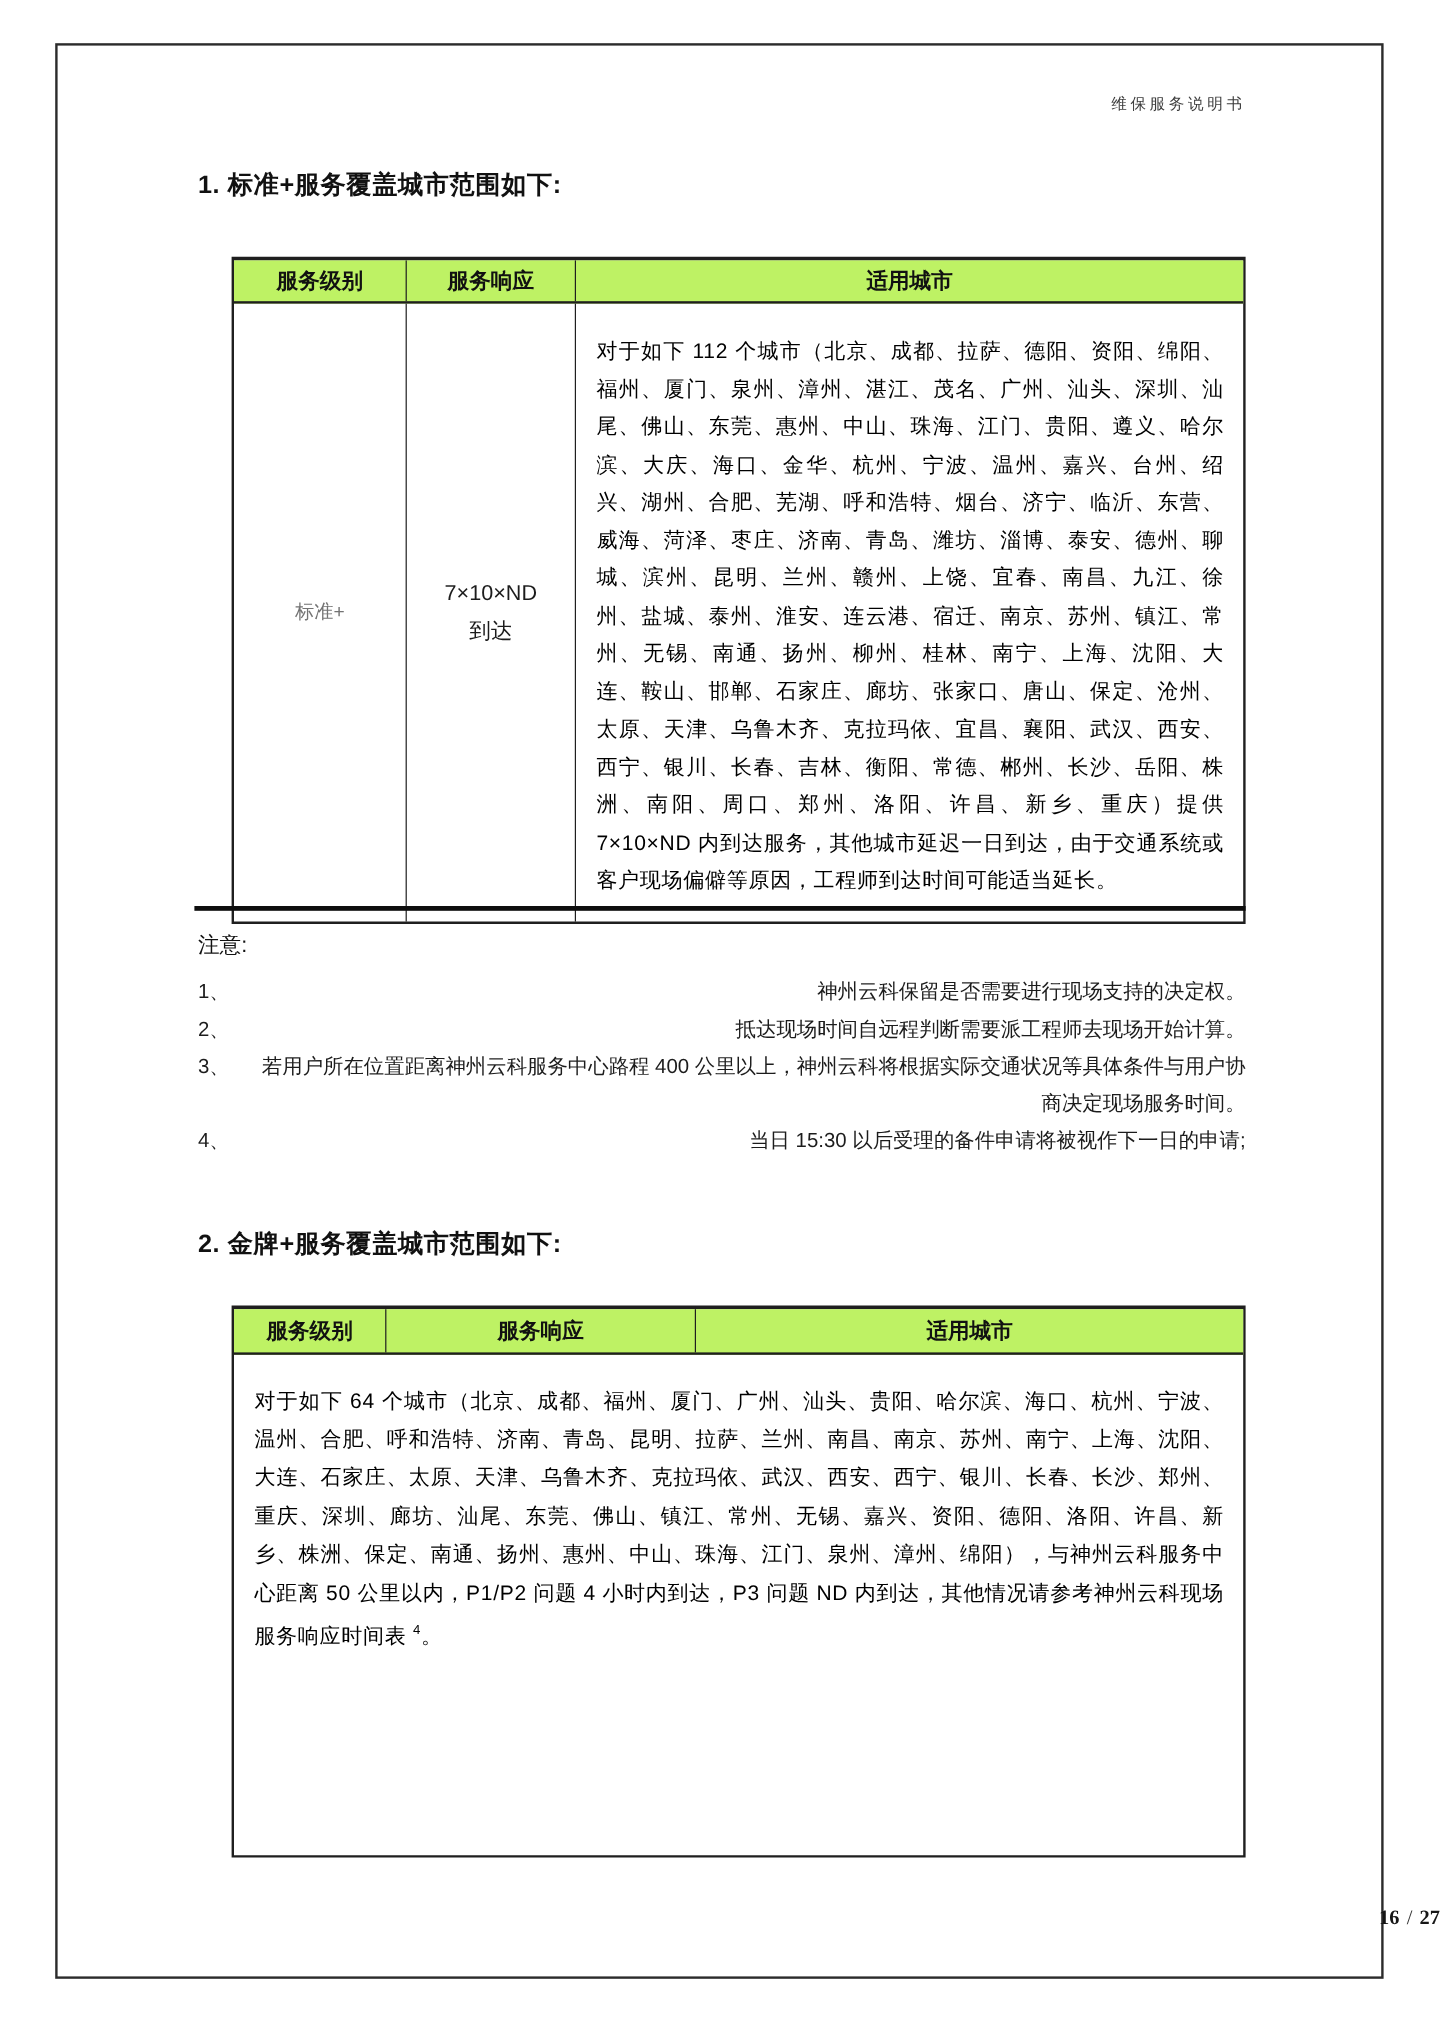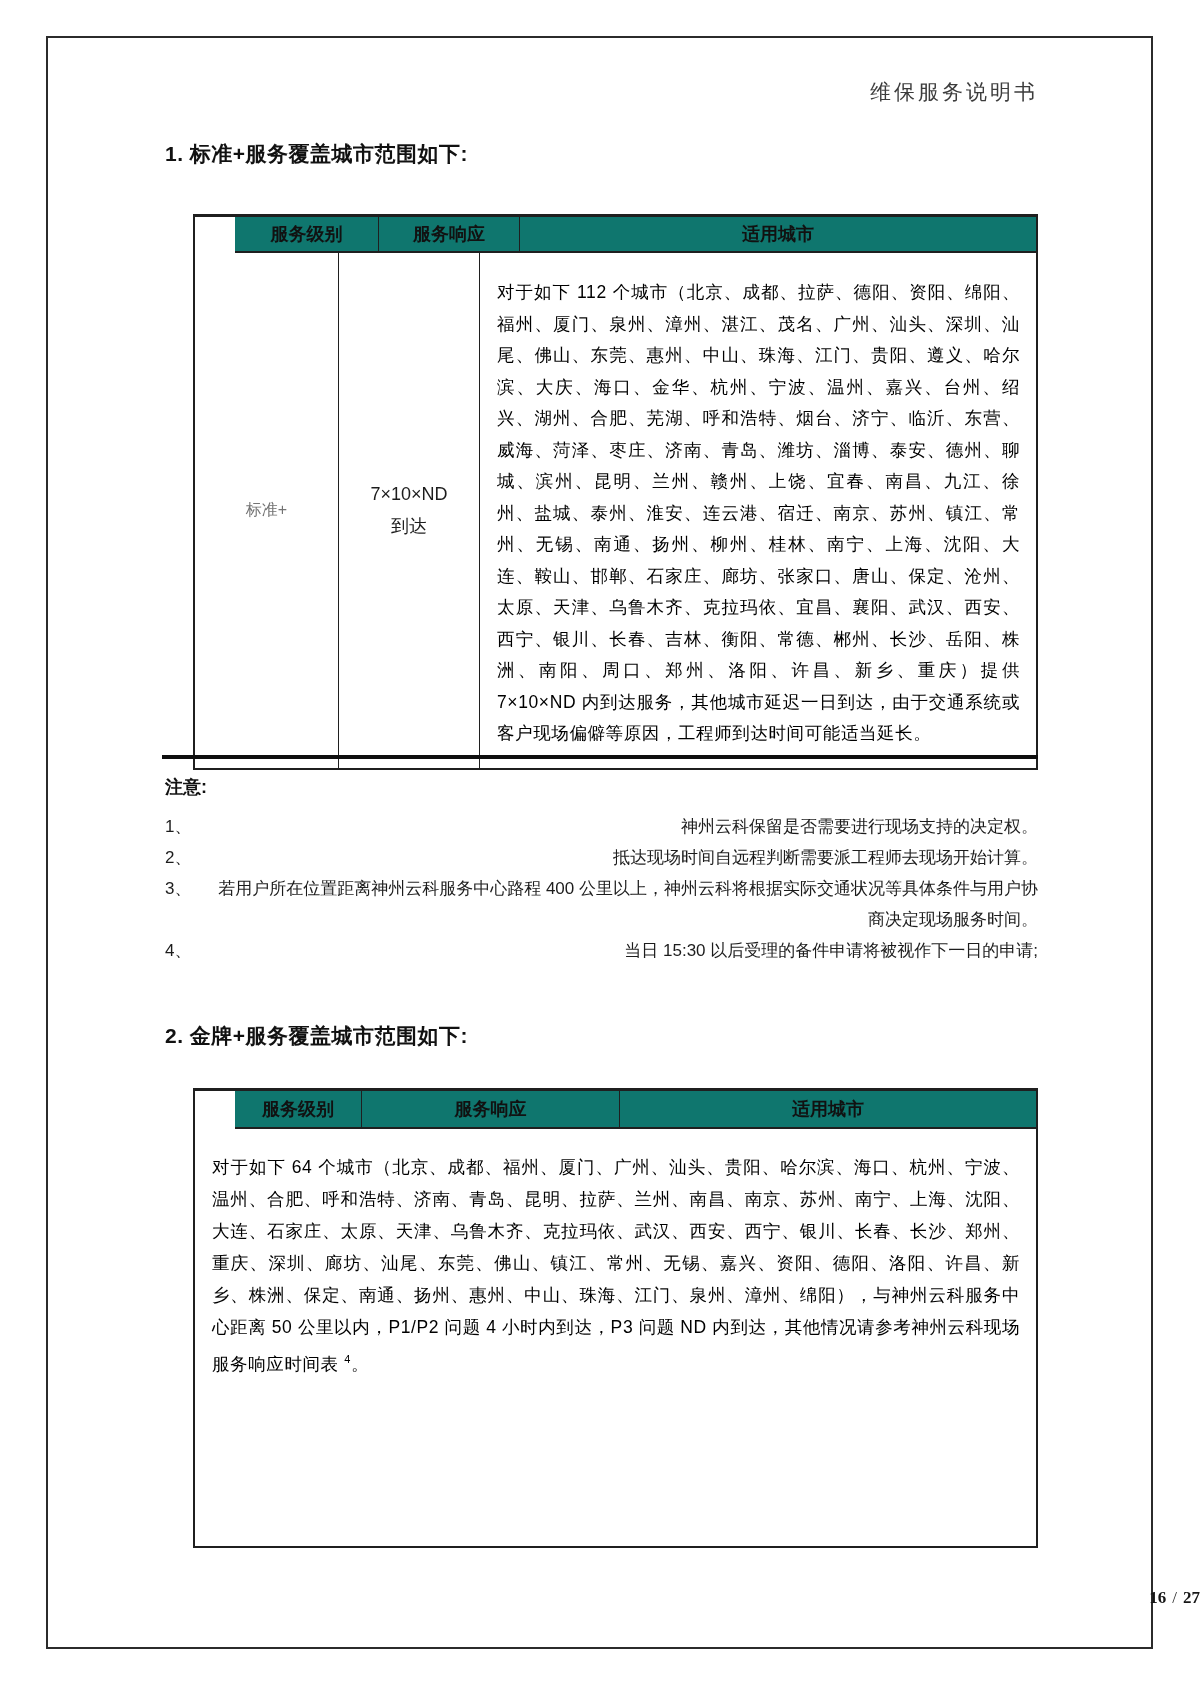--- a/index.html
+++ b/index.html
@@ -13,40 +13,40 @@
 
   .page-border {
     position: absolute; left: 46px; top: 36px; width: 1107px; height: 1613px;
     border: 2px solid #2b2b2b;
   }
 
   .doc-header {
     position: absolute; top: 78px; left: 193px; width: 845px;
     text-align: right;
     font-family: "Liberation Serif", "DejaVu Serif", serif;
-    font-size: 21px; letter-spacing: 3px; color: #3c3c3c;
+    font-size: 13px; letter-spacing: 3px; color: #3c3c3c;
   }
 
   .section-title {
     position: absolute; left: 165px;
     font-size: 21px; font-weight: bold; color: #111;
     letter-spacing: 0.5px;
   }
   .section1-title { top: 140px; }
   .section2-title { top: 1022px; }
 
   .svc-table {
     position: absolute; left: 193px; width: 845px;
     border: 2px solid #1f1f1f; border-top-width: 3px;
     background: #fff;
   }
   .table1 { top: 214px; }
   .table2 { top: 1088px; }
 
-  .thead { display: flex; background: #0f766e; border-bottom: 2px solid #1f1f1f; margin-left: 40px; }
+  .thead { display: flex; background: #bef264; border-bottom: 2px solid #1f1f1f; }
   .th {
     display: flex; align-items: center; justify-content: center;
     font-weight: bold; font-size: 18px; color: #111;
   }
   .table1 .thead { height: 36px; }
   .table2 .thead { height: 38px; }
 
   .tbody { display: flex; align-items: stretch; }
   .table1 .tbody { min-height: 483px; }
   .table2 .tbody { min-height: 417px; }
@@ -75,21 +75,21 @@
   }
   .table2 .cities { line-height: 32px; padding-top: 22px; }
   .cities sup { font-size: 11px; vertical-align: super; }
 
   .divider {
     position: absolute; left: 162px; top: 755px; width: 876px; height: 4px;
     background: #0e0e0e;
   }
 
   .notes { position: absolute; left: 165px; top: 775px; width: 873px; }
-  .notes-title { font-size: 18px; font-weight: bold; color: #111; margin-bottom: 12px; }
+  .notes-title { font-size: 18px; font-weight: normal; color: #111; margin-bottom: 12px; }
   .note-item { display: flex; font-size: 17px; line-height: 31px; color: #1c1c1c; }
   .note-num { flex: none; width: 50px; }
   .note-text { flex: 1; text-align: right; }
 
   .footer {
     position: absolute; left: 0; top: 1588px; width: 1200px;
     text-align: right;
     font-family: "Liberation Serif", "DejaVu Serif", serif;
     font-size: 17px; font-weight: bold; color: #161616;
   }

